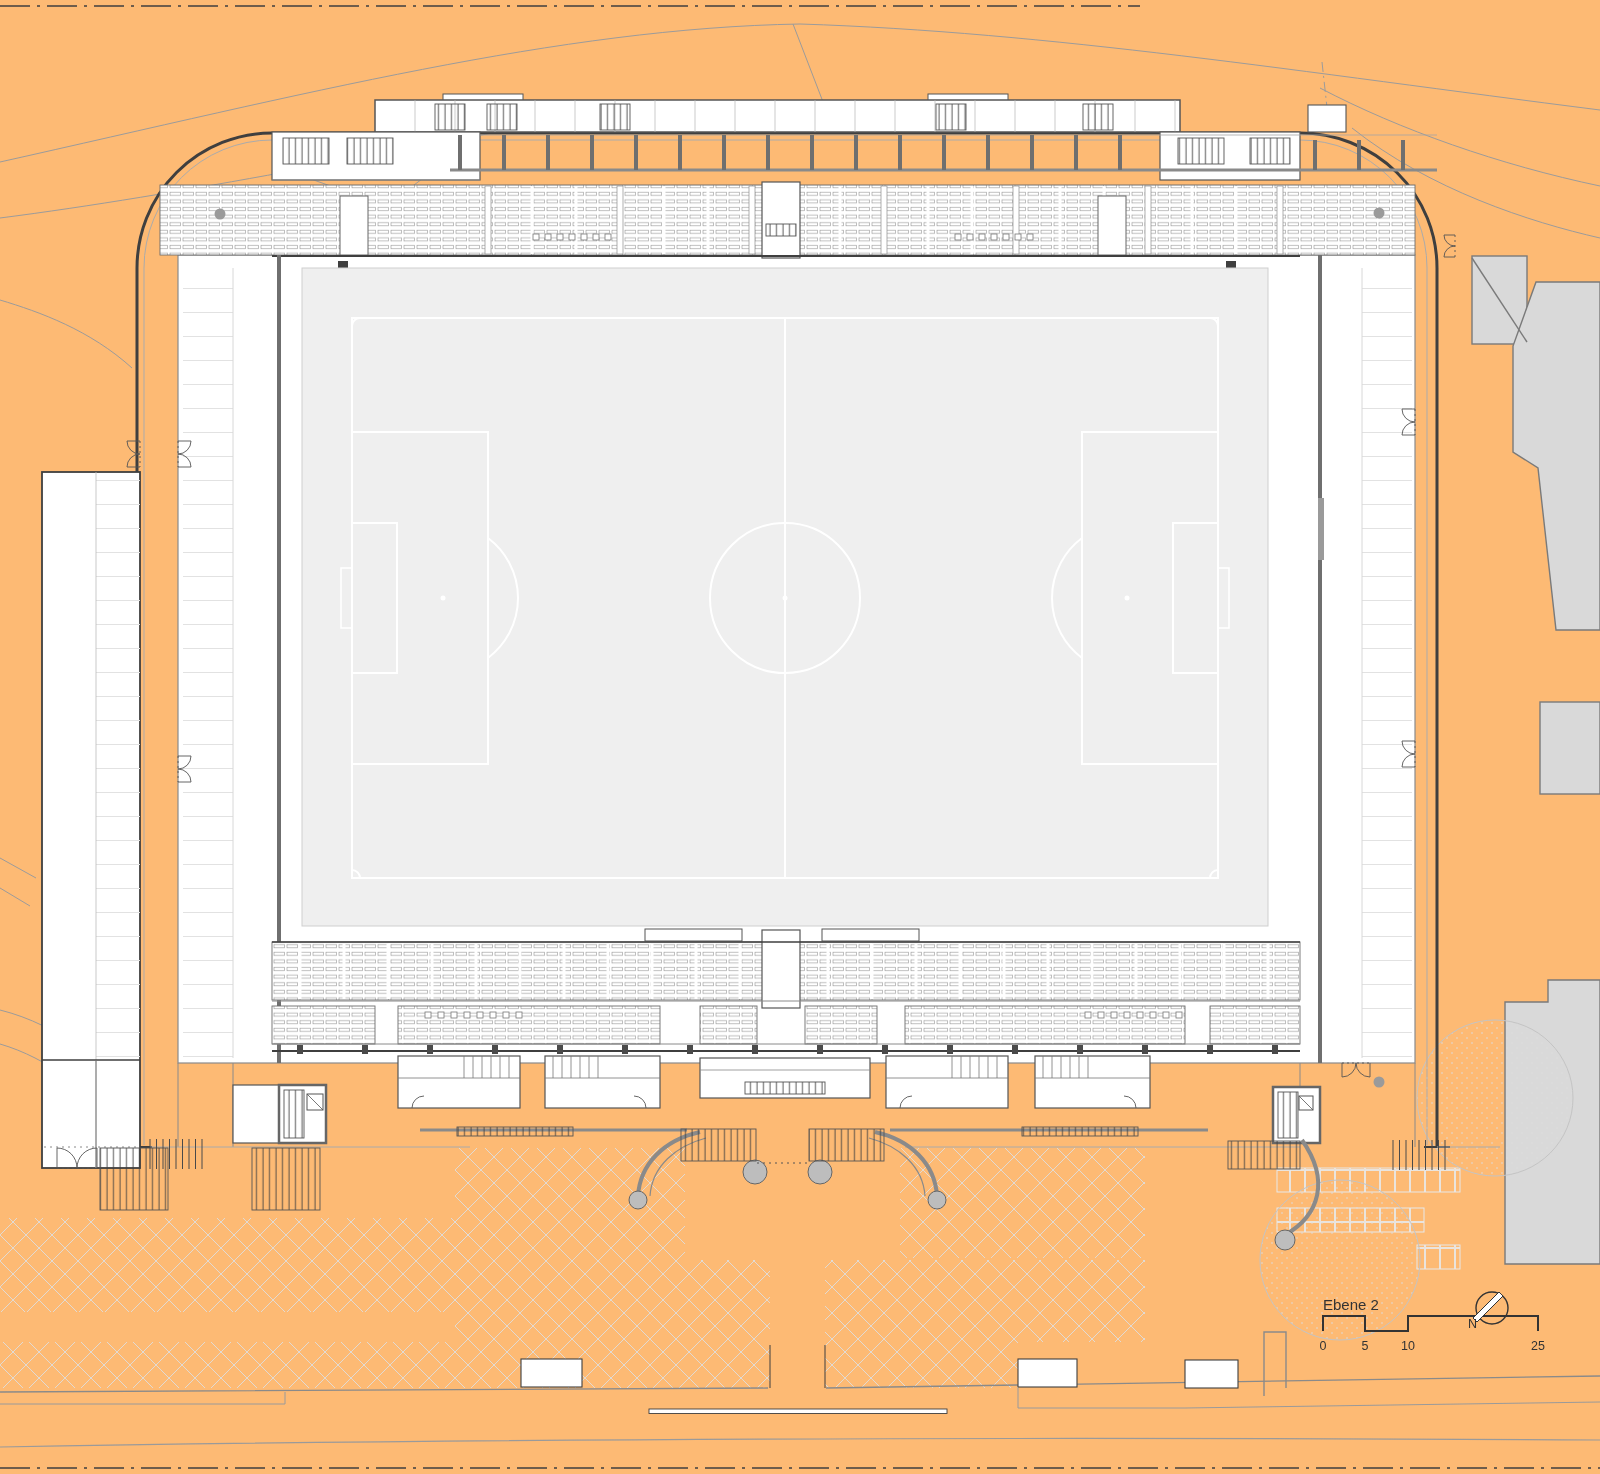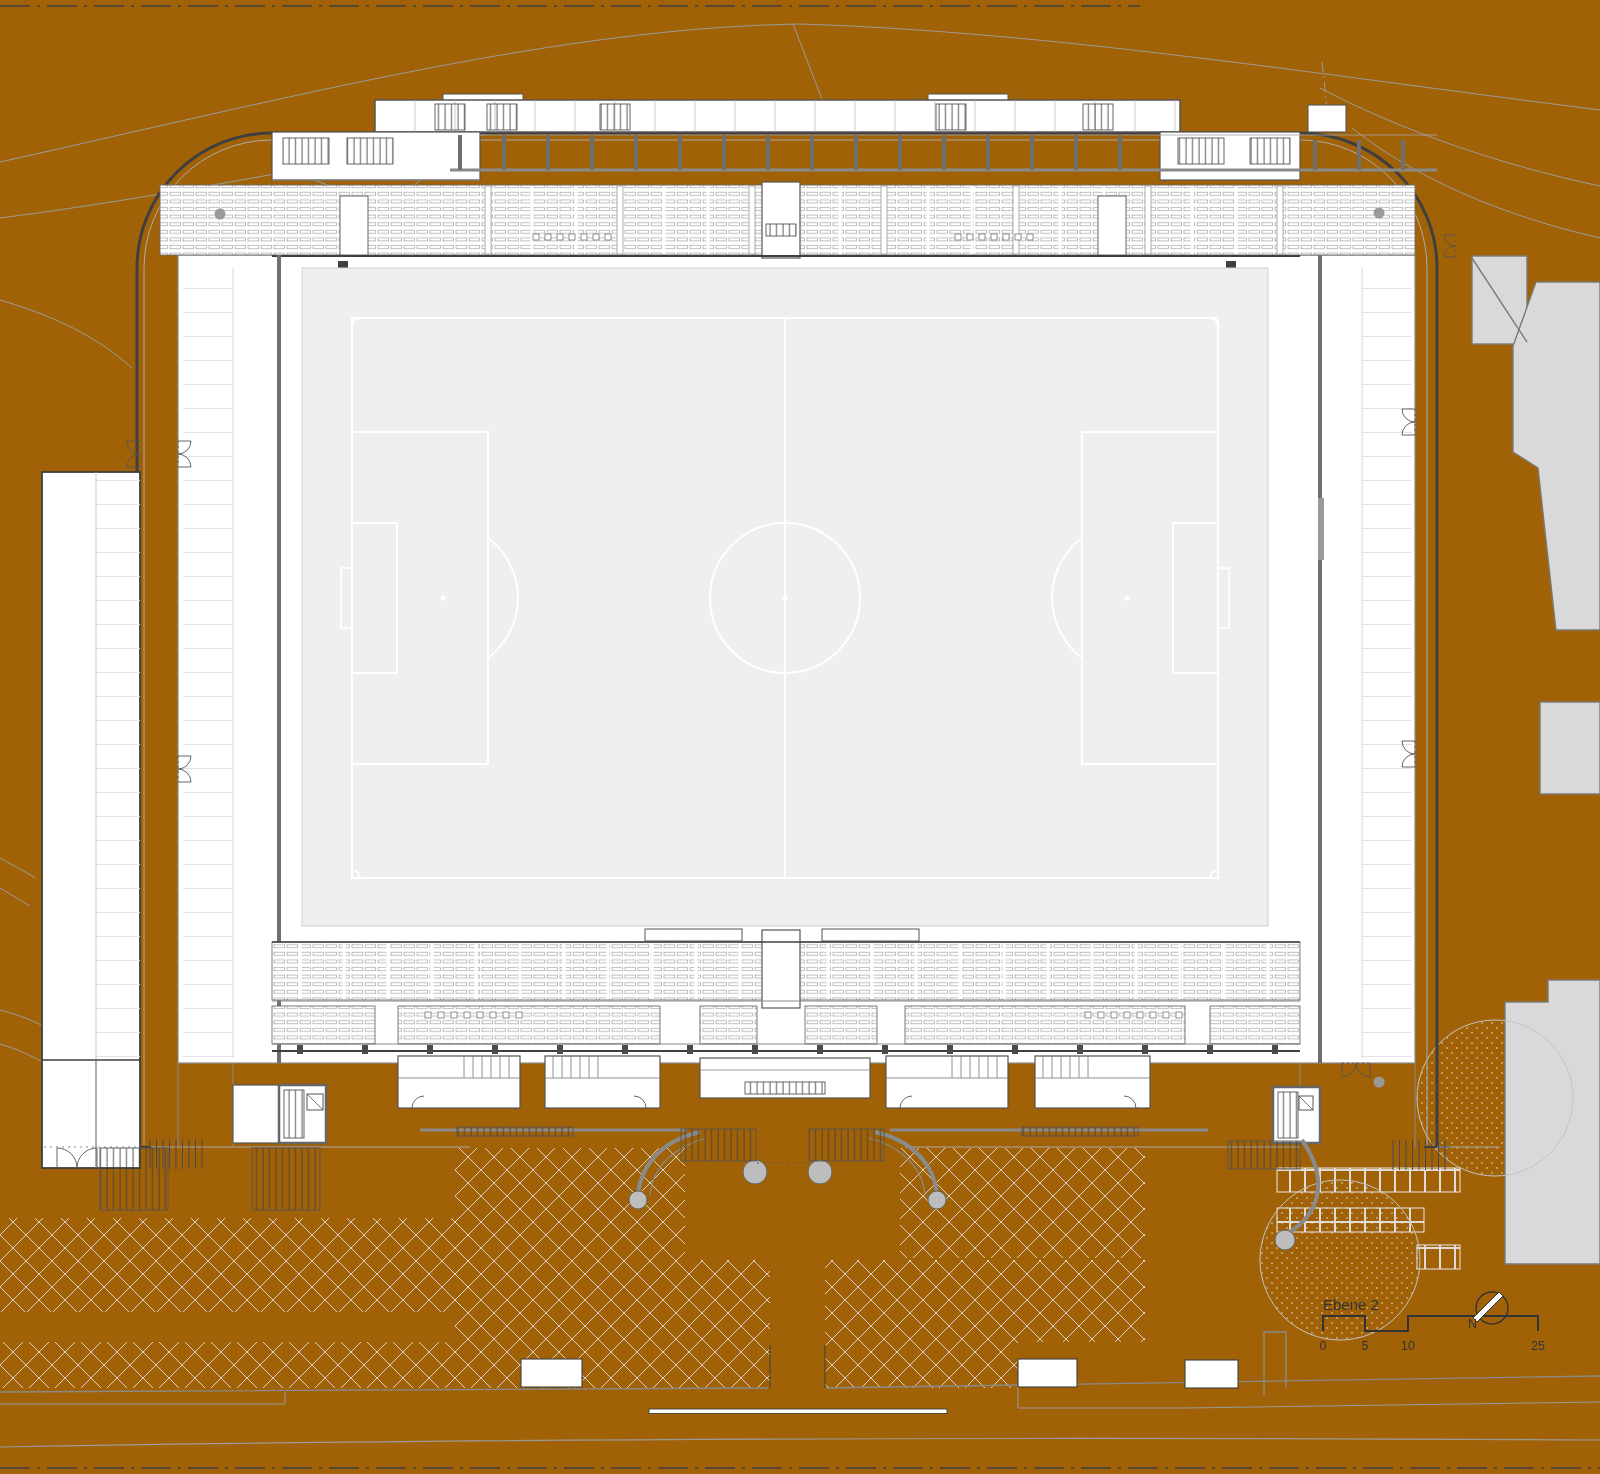--- a/index.html
+++ b/index.html
@@ -1,21 +1,21 @@
 <!DOCTYPE html>
 <html style="--ink: #3f3f3f; --wall: #8a8a8a; --mid: #9a9a9a; --faint: #e2e2e2; --pitch-fill: #efefef; --pitch-line: #ffffff; --building-fill: #d9d9d9; --pad-fill: #bdbdbd; --paving: #dedede; --tree-outline: #c4c4c4;"><head>
 <meta charset="utf-8">
 <style>
   :root{
     --ink:#3f3f3f; --wall:#8a8a8a; --mid:#9a9a9a; --faint:#e2e2e2;
     --pitch-fill:#efefef; --pitch-line:#ffffff; --building-fill:#d9d9d9;
     --pad-fill:#bdbdbd; --paving:#dedede; --tree-outline:#c4c4c4;
   }
   html,body{margin:0;padding:0;background:#fff;}
-  .canvas{width:1600px;height:1474px;position:relative;background:#a16207;}
+  .canvas{width:1600px;height:1474px;position:relative;background:#fdba74;}
   svg{display:block;}
   text{font-family:"Liberation Sans","DejaVu Sans",sans-serif;fill:#333;}
 </style>
 </head>
 <body>
 
 <div class="canvas">
 <svg width="1600" height="1474" viewBox="0 0 1600 1474">
 <defs>
   <pattern id="seatrows" width="13" height="7.6" patternUnits="userSpaceOnUse">

